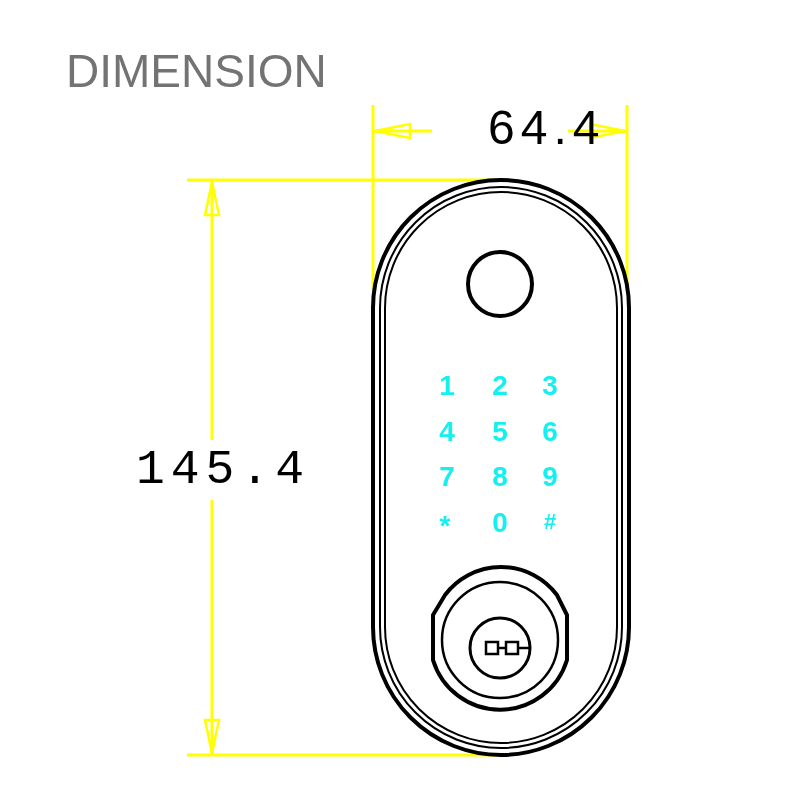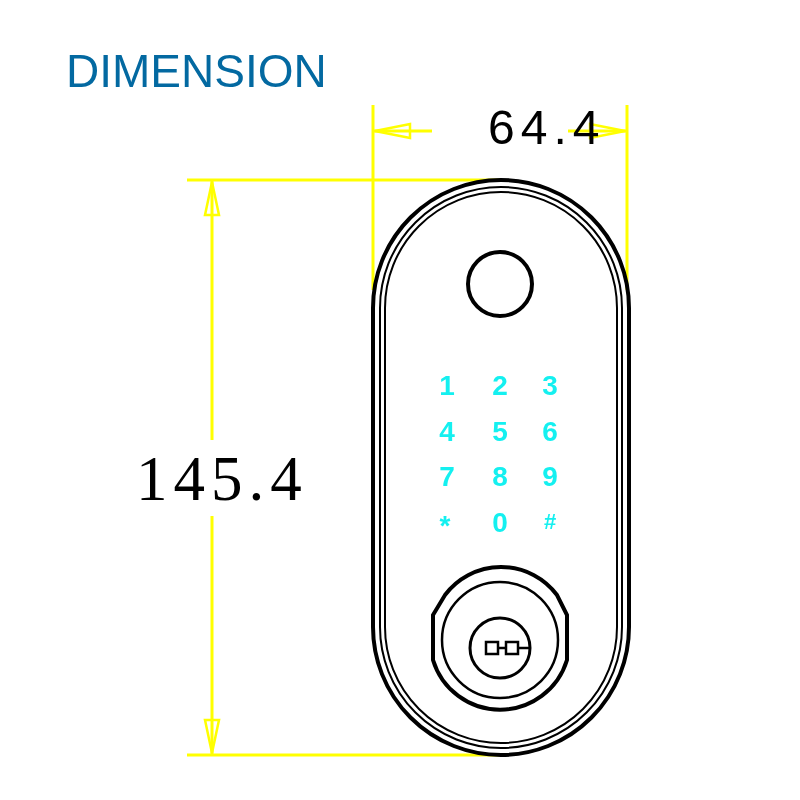--- a/index.html
+++ b/index.html
@@ -1,19 +1,19 @@
 <!DOCTYPE html>
 <html><head>
 <meta charset="utf-8">
 <style>
   html,body{margin:0;padding:0;background:#ffffff;}
   body{width:800px;height:800px;position:relative;overflow:hidden;font-family:"Liberation Sans",sans-serif;}
-  .title{position:absolute;left:66px;top:44px;font-size:46px;color:#0369a1;letter-spacing:0px;font-family:"Liberation Sans",sans-serif;}
+  .title{position:absolute;left:66px;top:44px;font-size:46px;color:#737373;letter-spacing:0px;font-family:"Liberation Sans",sans-serif;}
   .dim-w{position:absolute;left:444px;top:100px;font-size:48px;color:#000;letter-spacing:6px;font-family:"Liberation Sans",sans-serif;margin-left:44px;}
-  .dim-h{position:absolute;left:134px;top:443px;font-size:63px;color:#000;letter-spacing:6px;font-family:Liberation Serif, serif;background:#fff;padding:0 2px;}
+  .dim-h{position:absolute;left:134px;top:443px;font-size:48px;color:#000;letter-spacing:6px;font-family:Liberation Mono, monospace;background:#fff;padding:0 2px;}
   svg.drawing{position:absolute;left:0;top:0;}
   .key{position:absolute;width:30px;text-align:center;font-size:28px;font-weight:bold;color:#14f0f0;font-family:"Liberation Sans",sans-serif;}
 </style>
 </head>
 <body>
 
 <div class="title">DIMENSION</div>
 
 <svg class="drawing" width="800" height="800" viewBox="0 0 800 800">
 

